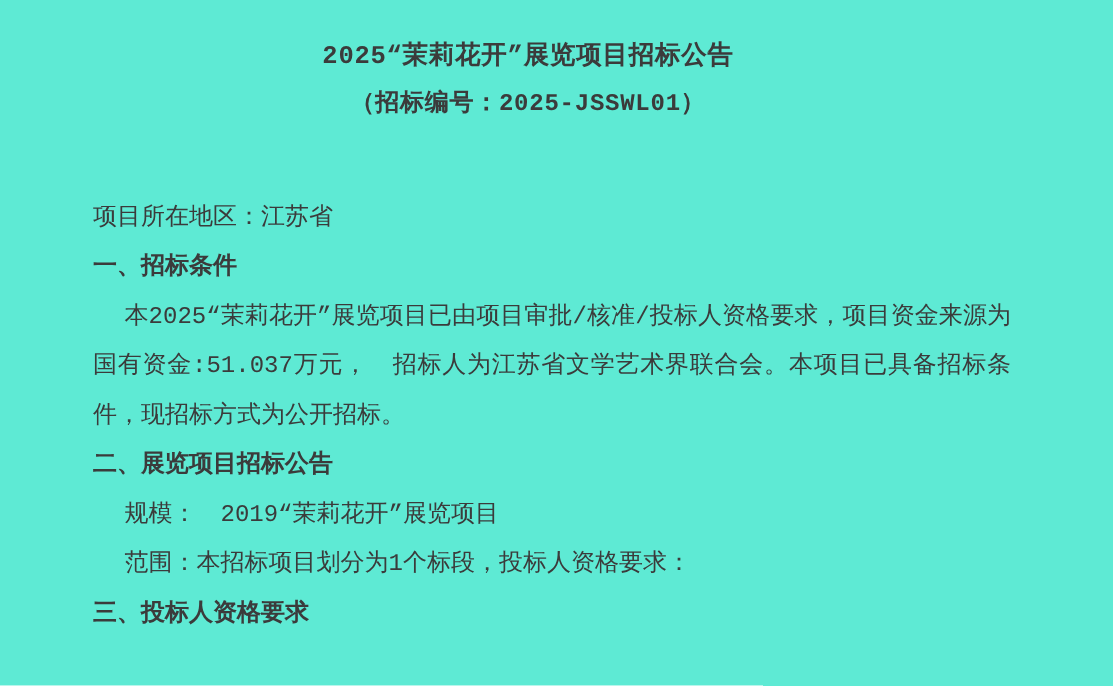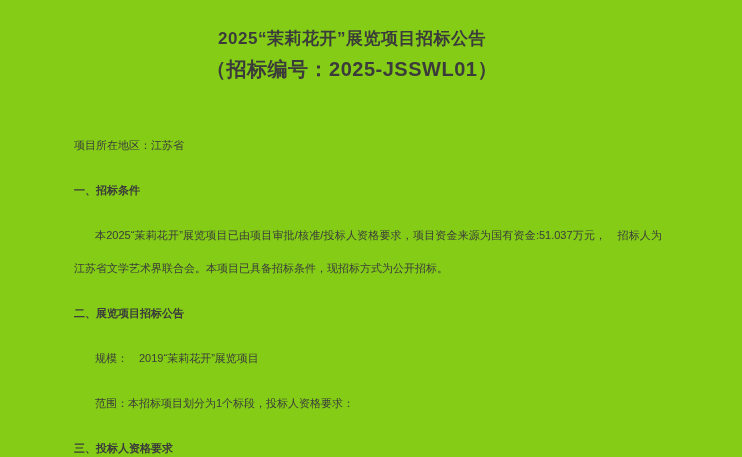--- a/index.html
+++ b/index.html
@@ -4,51 +4,51 @@
 <style>
   html, body {
     margin: 0;
     padding: 0;
     background: #ffffff;
   }
   .page {
     position: relative;
     width: 742px;
     height: 457px;
-    background: #84cc16;
+    background: #5eead4;
     overflow: hidden;
-    font-family: Liberation Sans, sans-serif;
+    font-family: Liberation Mono, monospace;
     color: #3b3b3b;
   }
   .title-block {
     padding-top: 24px;
     margin-left: 46px;
     width: 612px;
     text-align: center;
   }
   .doc-title {
     font-size: 17px;
     font-weight: 700;
     line-height: 30px;
     letter-spacing: 0.5px;
   }
   .doc-subtitle {
-    font-size: 20px;
+    font-size: 16px;
     font-weight: 700;
     line-height: 30px;
     letter-spacing: 0.5px;
   }
   .doc-body {
     margin-top: 45px;
     margin-left: 62px;
     width: 612px;
   }
   .doc-body p {
-    margin: 12px;
-    font-size: 11px;
+    margin: 0;
+    font-size: 16px;
     line-height: 33px;
   }
   .heading {
     font-weight: 700;
   }
   .para {
     text-align: justify;
     text-indent: 21px;
   }
   .indent {

